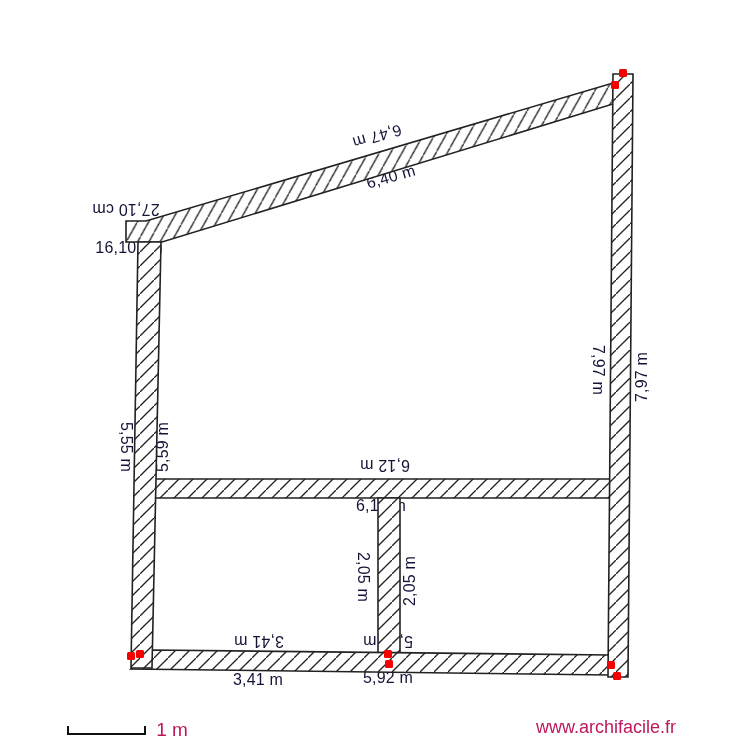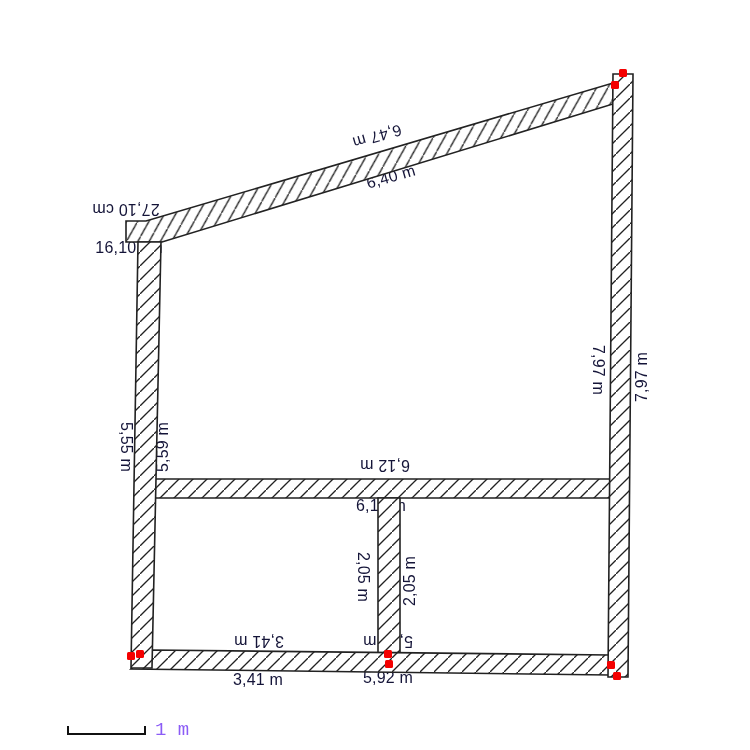--- a/index.html
+++ b/index.html
@@ -5,21 +5,21 @@
   html,body{margin:0;padding:0;background:#ffffff;}
   #stage{
     position:relative;width:750px;height:750px;background:#ffffff;overflow:hidden;
     font-family:"Liberation Sans","DejaVu Sans",sans-serif;
   }
   .dim{
     position:absolute;white-space:nowrap;font-size:16px;color:#141438;
     transform-origin:center center;letter-spacing:0.2px;
   }
   #plan-svg{position:absolute;left:0;top:0;z-index:5;}
-  .caption{position:absolute;color:#8b5cf6;white-space:nowrap;z-index:6;font-family:Liberation Mono, monospace;}
+  .caption{position:absolute;color:#be185d;white-space:nowrap;z-index:6;}
   #scale-label{font-size:19px;}
   #watermark{font-size:18px;}
 </style>
 </head>
 <body>
 
 <div id="stage">
 
   <div class="dim" style="left:377px;top:136px;transform:translate(-50%,-50%) rotate(164deg);">6,47 m</div>
   <div class="dim" style="left:391px;top:177px;transform:translate(-50%,-50%) rotate(-16deg);">6,40 m</div>
@@ -70,14 +70,15 @@
       <rect x="384" y="650" width="8" height="8" rx="1.5" fill="#f40000"></rect>
       <rect x="385" y="660" width="8" height="8" rx="1.5" fill="#f40000"></rect>
       <rect x="607" y="661" width="8" height="8" rx="1.5" fill="#f40000"></rect>
       <rect x="613" y="672" width="8" height="8" rx="1.5" fill="#f40000"></rect>
     </g>
 
     <path d="M68,726 L68,734 L145,734 L145,726" fill="none" stroke="#111111" stroke-width="2"></path>
   </svg>
 
   <div class="caption" id="scale-label" style="left:172px;top:730px;transform:translate(-50%,-50%);">1 m</div>
+  <div class="caption" id="watermark" style="left:606px;top:727px;transform:translate(-50%,-50%);">www.archifacile.fr</div>
 
 </div>
 
 </body></html>

